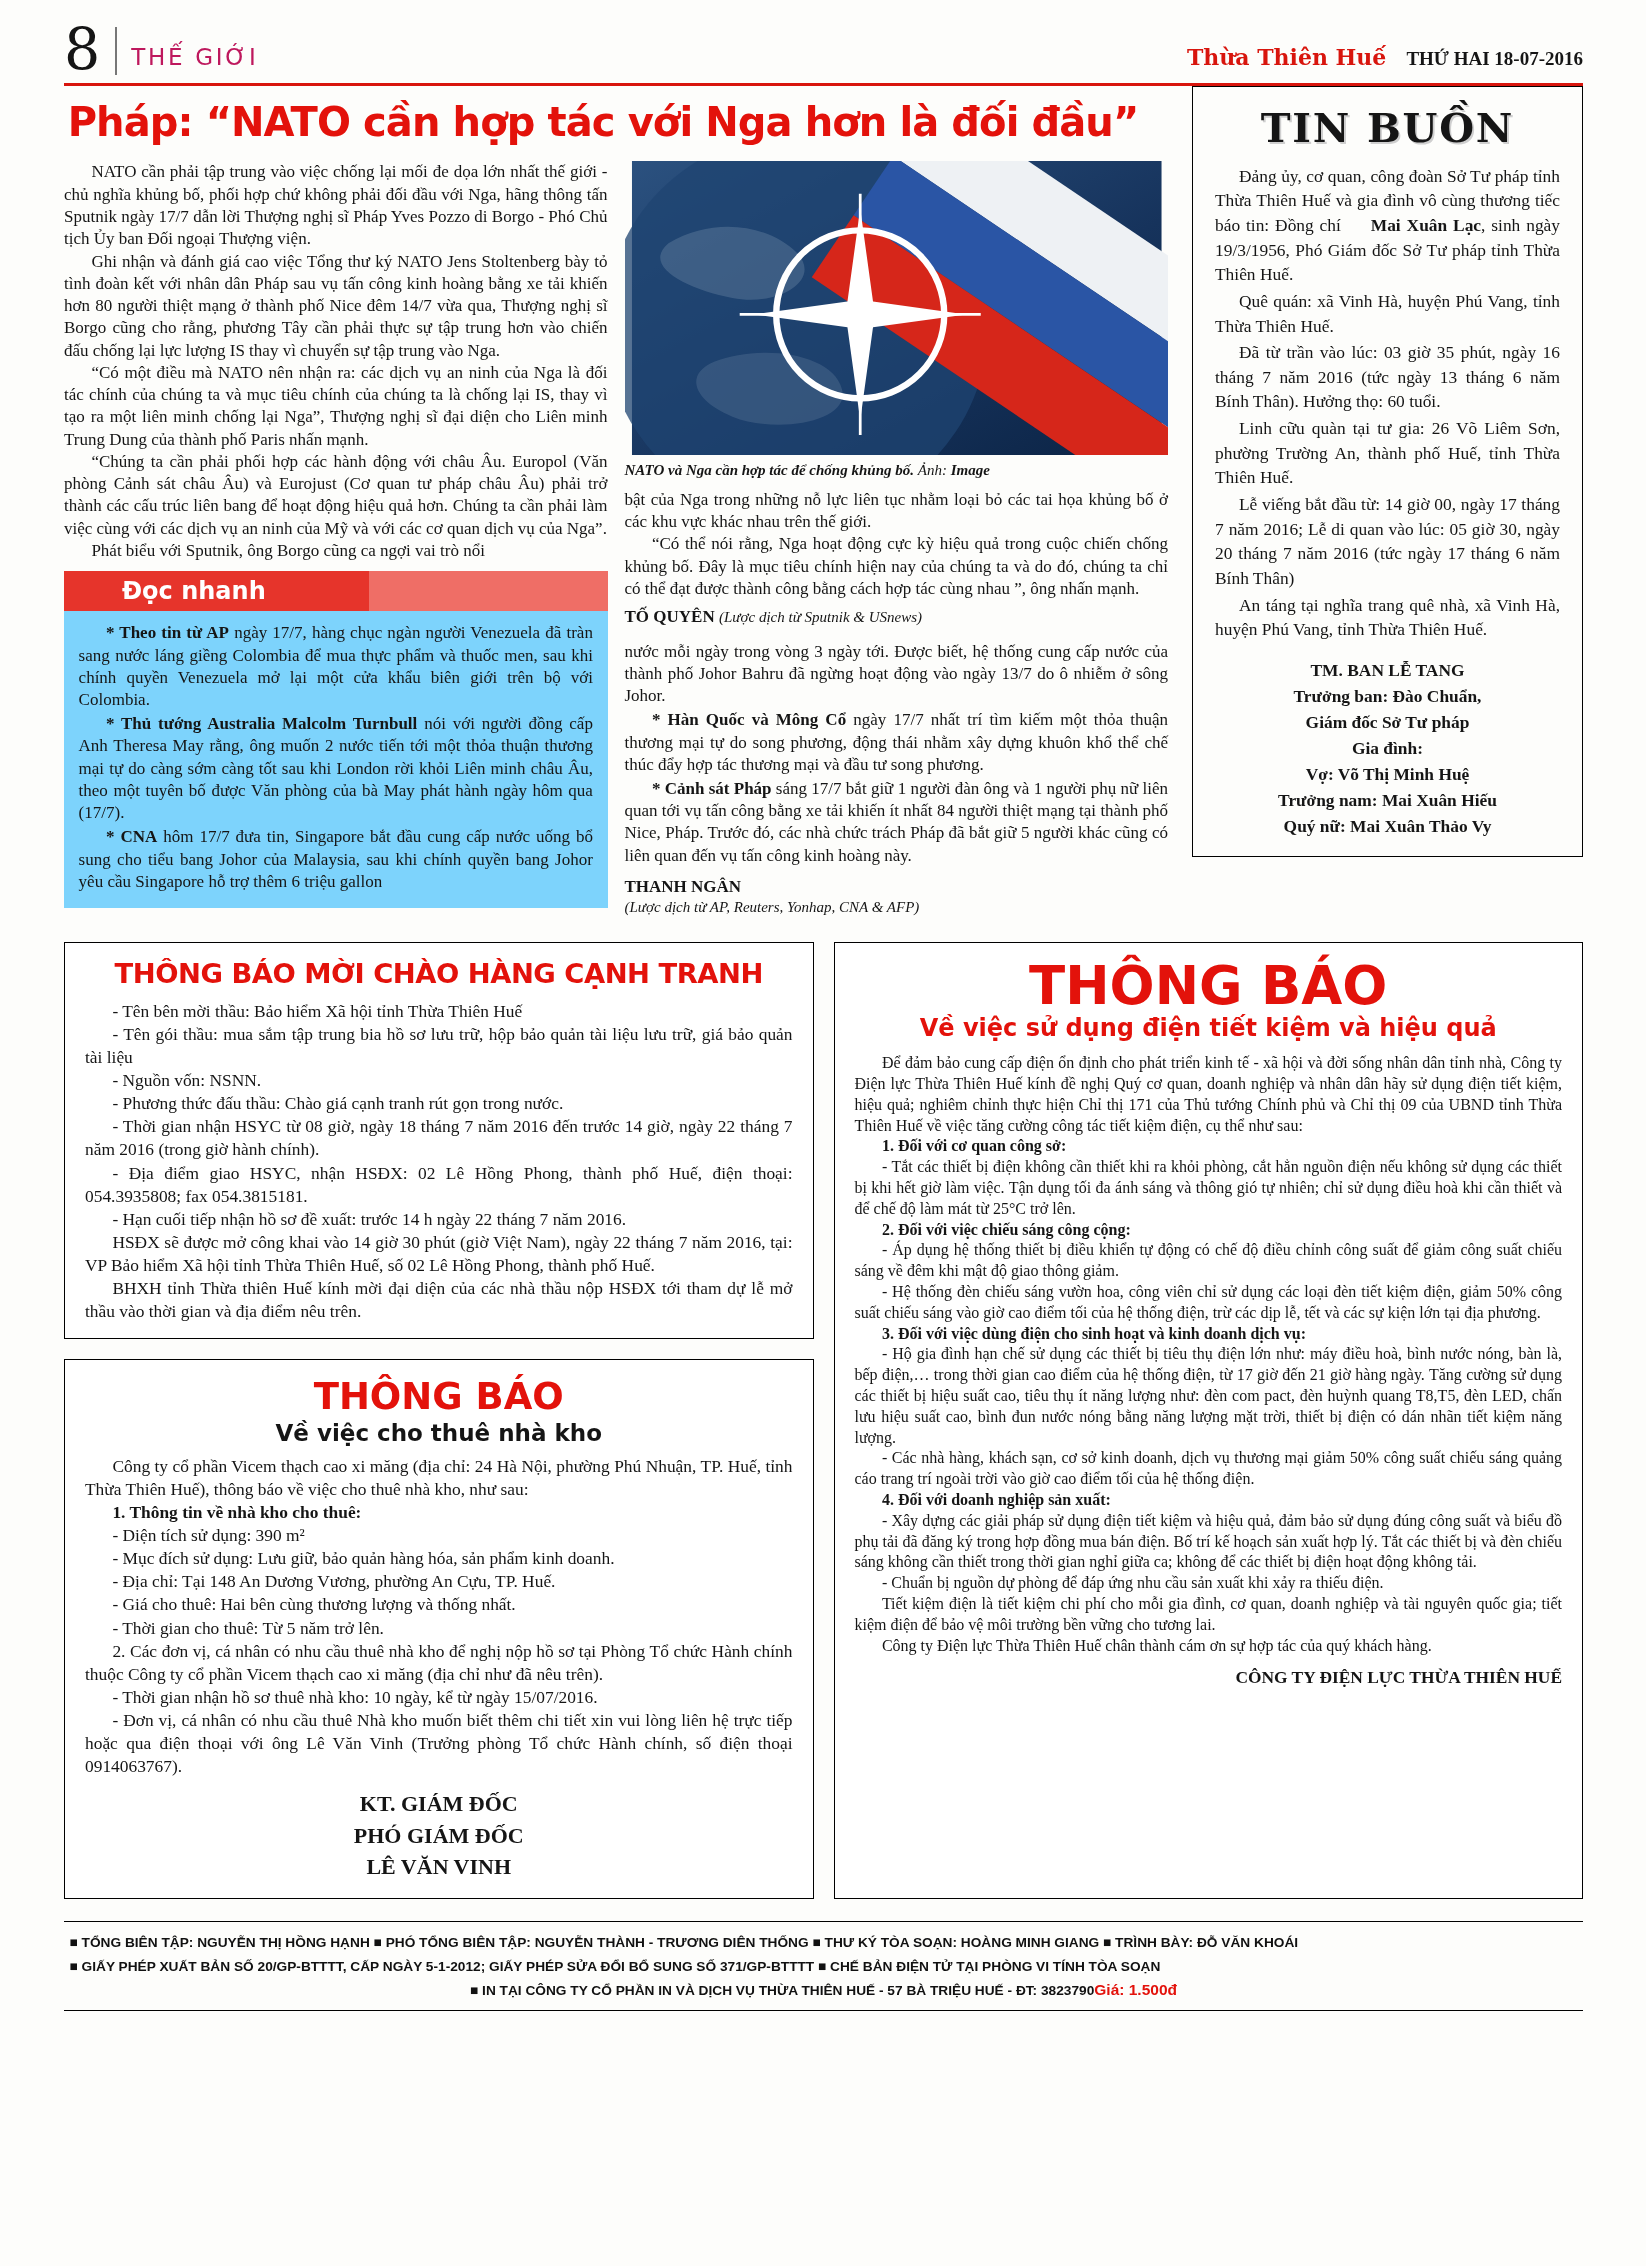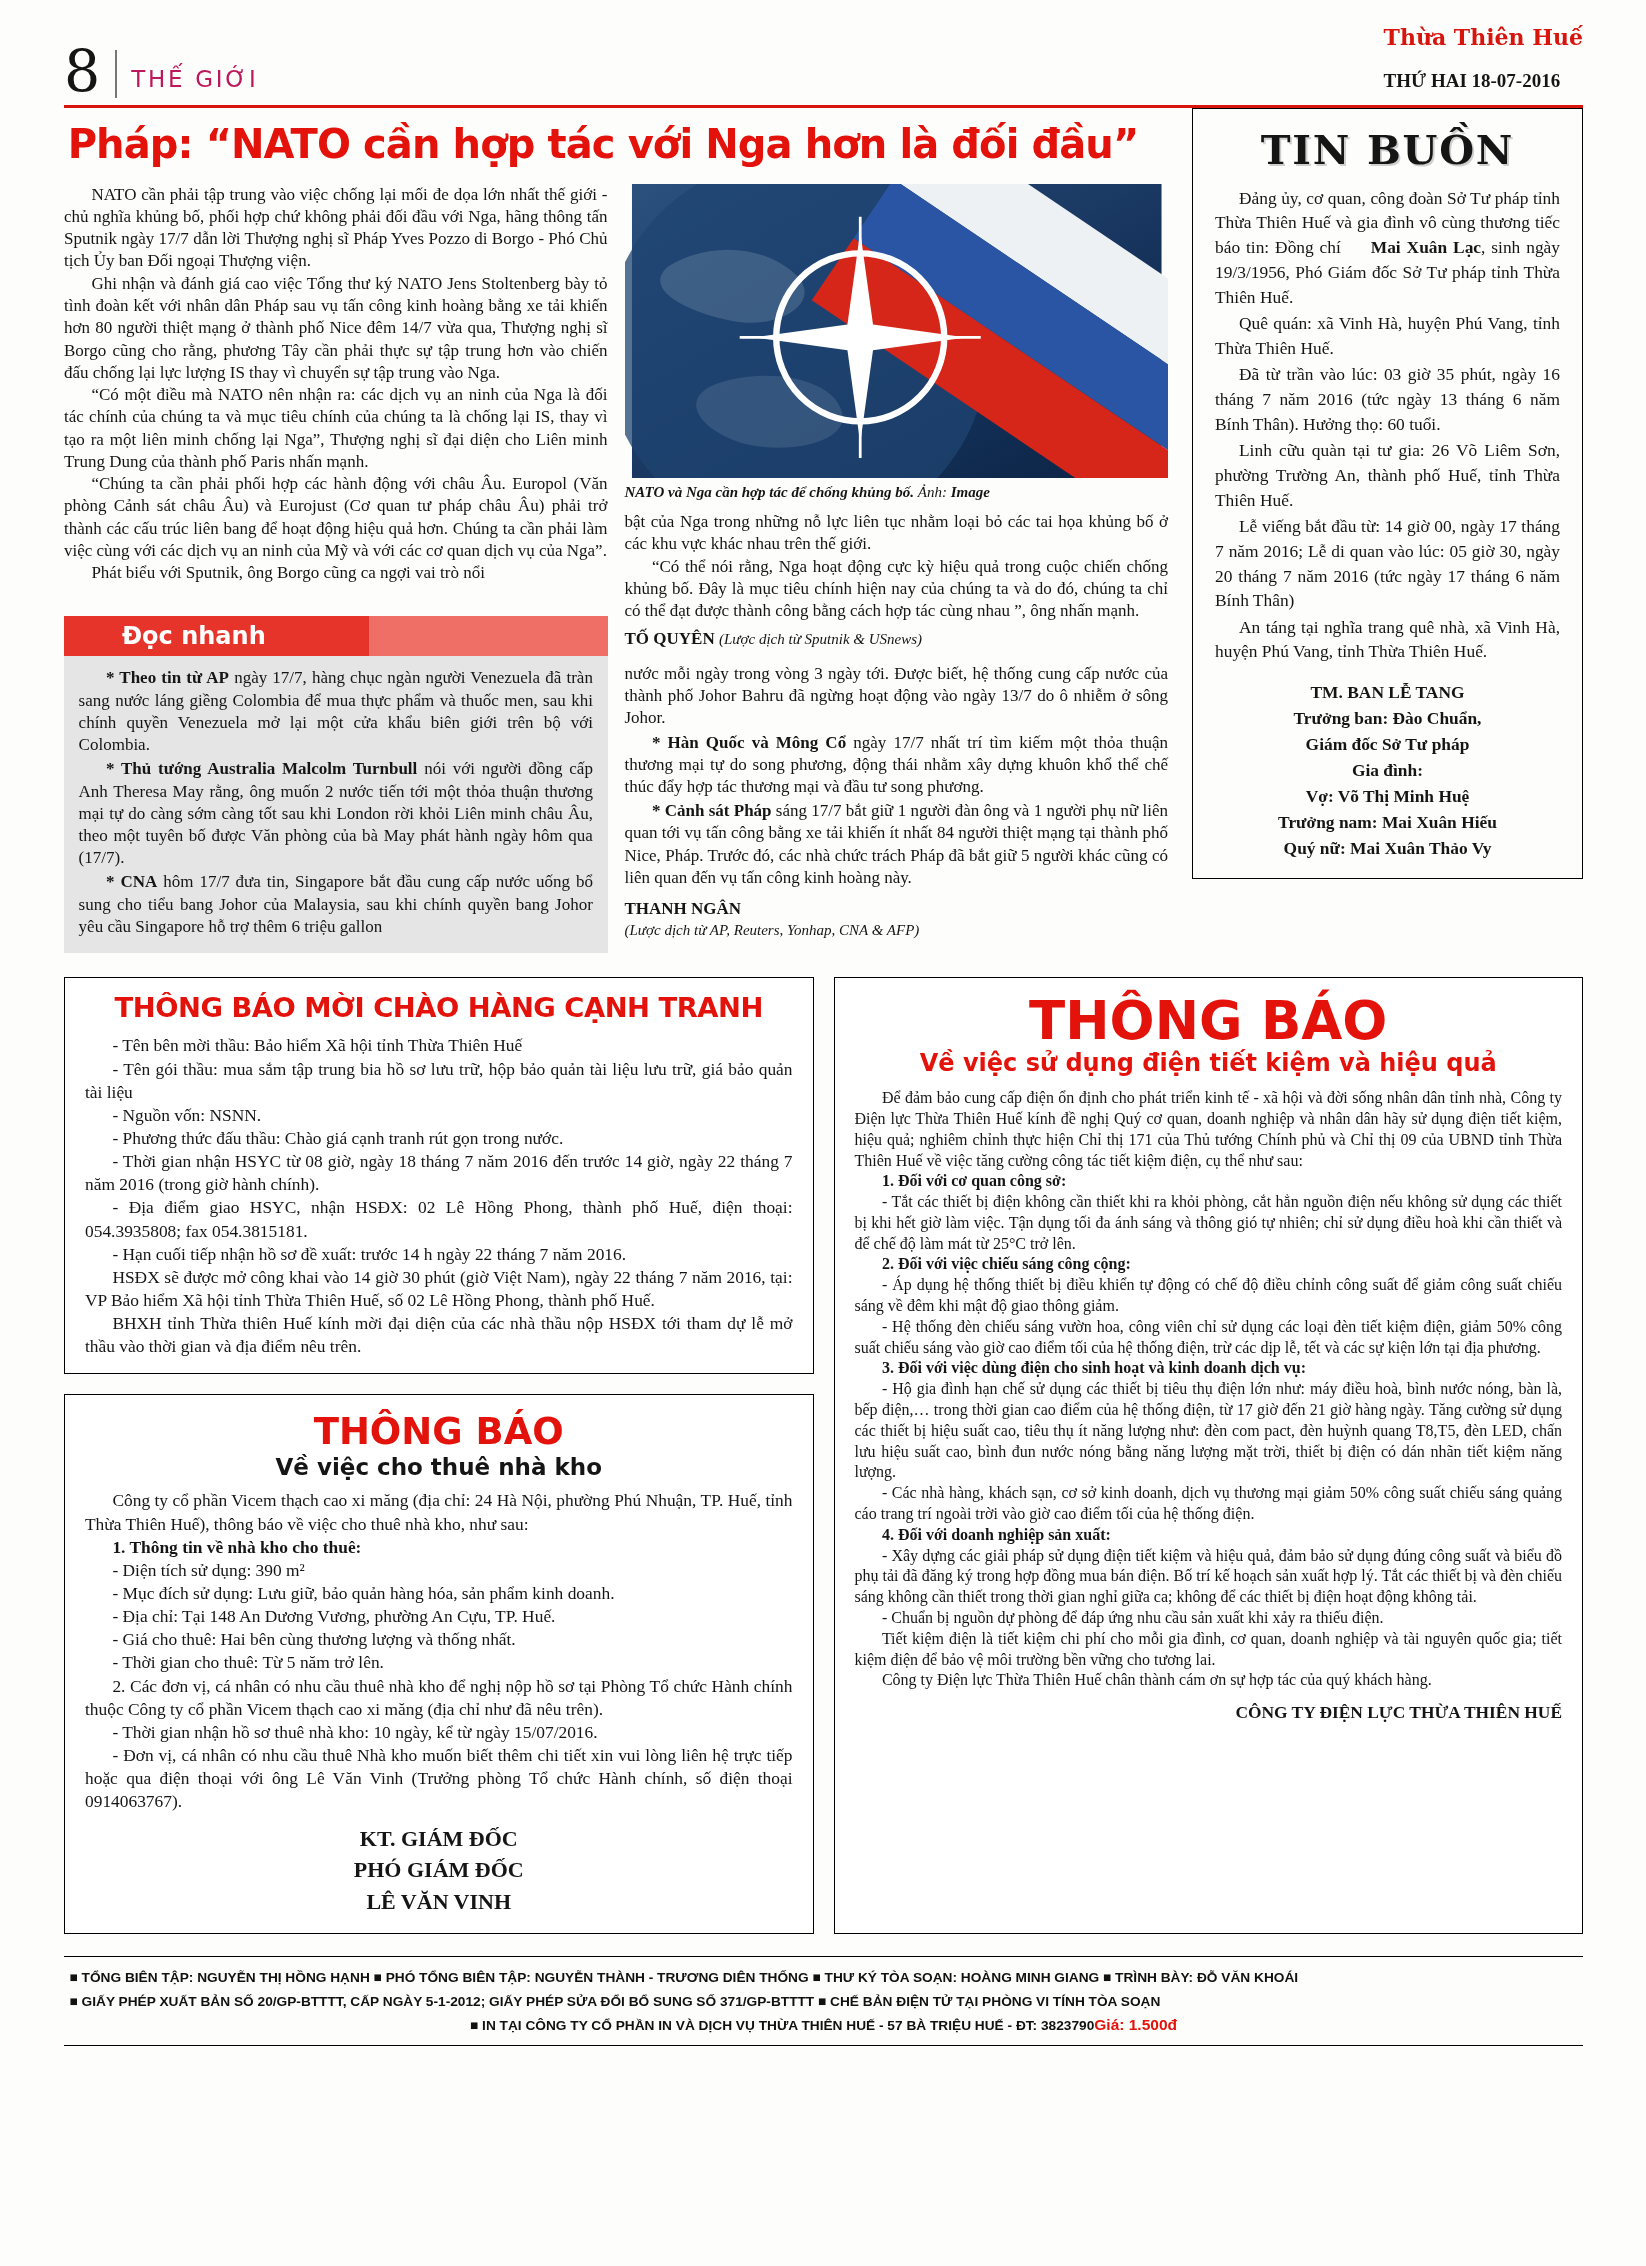--- a/index.html
+++ b/index.html
@@ -8,21 +8,21 @@
   .page {
     width:1647px; height:2267px; margin:0 auto; background:#fdfdfb;
     padding:24px 64px 12.8px 64px; position:relative; overflow:hidden;
   }
   
   .masthead { display:flex; align-items:flex-end; justify-content:space-between; }
   .mast-left { display:flex; align-items:flex-end; gap:14.6px; }
   .page-no { font-family:"DejaVu Serif", serif; font-size:57px; line-height:0.9; font-weight:400; }
   .mast-sep { width:1.8px; height:48px; background:#777; }
   .section-name { font-family:"DejaVu Sans", sans-serif; font-size:23px; letter-spacing:2.7px; color:#be185d; padding-bottom:5.5px; }
-  .mast-right { display:flex; align-items:baseline; gap:20px; padding-bottom:5.5px;flex-direction:column; }
+  .mast-right { display:flex; align-items:baseline; gap:20px; padding-bottom:5.5px; }
   .paper-name { color:#d8150d; font-weight:700; font-size:22px; font-family:"DejaVu Serif", serif; }
   .issue-date { font-weight:700; font-size:19px; font-family:"Liberation Serif", serif; }
   .red-rule { height:3.7px; background:#d8150d; margin-top:7.3px; }
 
   
   .headline {
     color:#e3120b; font-family:"DejaVu Sans", sans-serif; font-weight:700;
     font-size:40px; letter-spacing:-0.9px; margin:12.8px 0 16.4px 3.7px;
   }
   .top-grid { display:grid; grid-template-columns:1fr 391px; gap:24px; }
@@ -36,21 +36,21 @@
   .figcap .credit { font-style:italic; }
   .figcap .credit b { font-weight:700; }
   .byline { text-align:right; margin-top:5.5px; }
   .byline .bname { font-weight:700; font-size:17px; }
   .byline .bnote { font-style:italic; font-size:15px; }
   .byline2 { text-align:right; margin-top:9.1px; line-height:1.25; }
   .byline2 .bname { font-weight:700; font-size:17px; display:block; }
   .byline2 .bnote { font-style:italic; font-size:15px; display:block; }
 
   
-  .doc-nhanh { background:#e5e5e5; margin-top:32px; padding:0 14.6px 12.8px 14.6px; }
+  .doc-nhanh { background:#7dd3fc; margin-top:9px; padding:0 14.6px 12.8px 14.6px; }
   .dn-ribbon {
     margin:0 -14.6px 11px -14.6px; height:40px; display:flex; align-items:center;
     background:linear-gradient(90deg,#e6342b 0 56%, #ef6e66 56% 100%);
     color:#fff; font-family:"DejaVu Sans", sans-serif; font-weight:700; font-size:24px;
     padding-left:58px;
   }
   .dn-item { text-indent:27.4px; margin-bottom:1.8px; }
   .dn-item b { font-weight:700; }
   .dn-item.noind { text-indent:0; }
 

